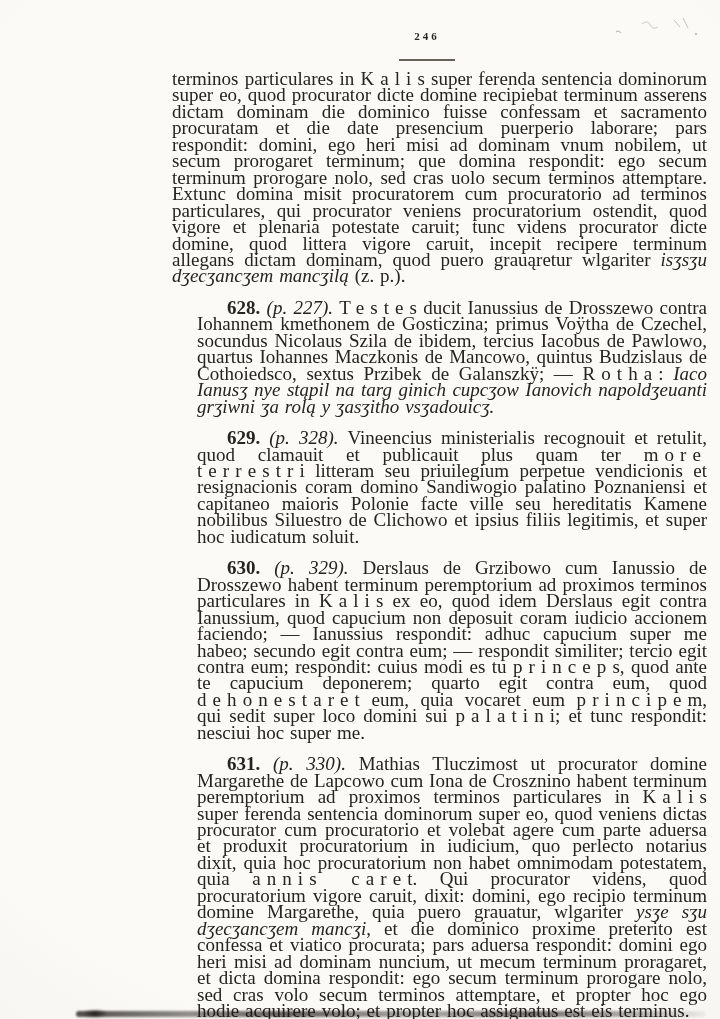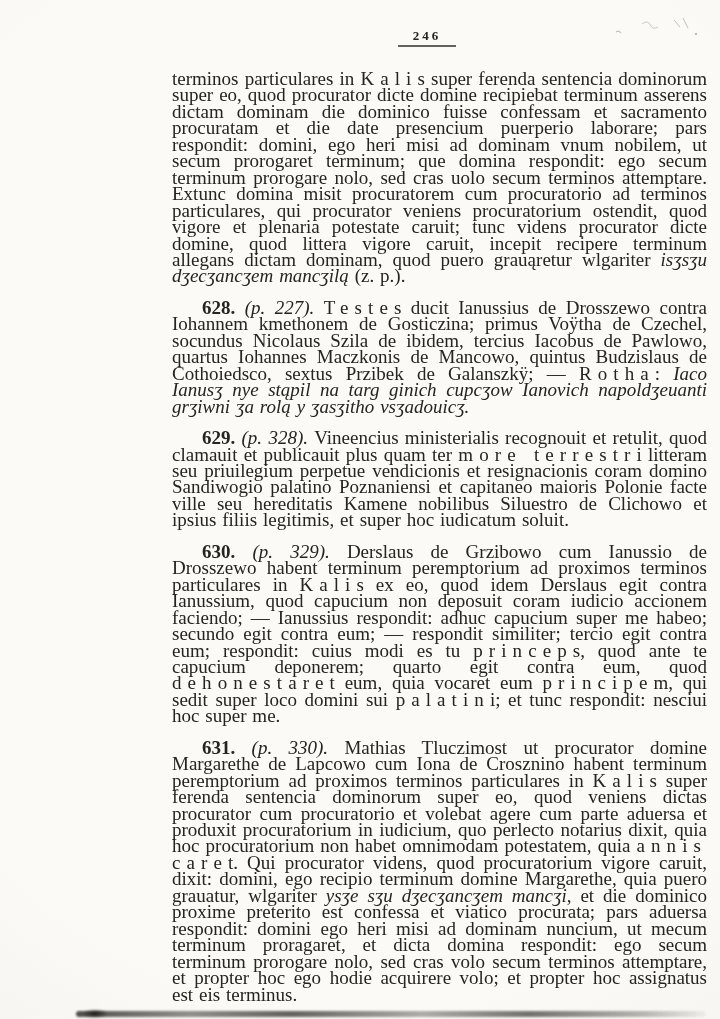--- a/index.html
+++ b/index.html
@@ -18,35 +18,35 @@
       radial-gradient(120% 90% at 50% 45%, var(--paper) 60%, #f3f1ec 88%, #e9e7e1 100%);
     color:var(--ink);
   }
   .page-number-wrap{
     position:absolute;top:26px;left:172px;width:534px;
     text-align:center;
   }
   .page-number{
     display:inline-block;
     transform:translateX(-12px);
-    font-size:13px;font-weight:700;letter-spacing:3px;
-    padding:0 15px 1px 15px;
+    font-size:11px;font-weight:700;letter-spacing:3px;
+    padding:0 15px 17px 15px;
     border-bottom:2px solid rgba(58,55,48,.78);
   }
   .pencil-marks{
     position:absolute;top:12px;left:608px;opacity:.65;
   }
   .text-block{
     position:absolute;top:71px;left:172px;width:535px;
     font-size:19px;line-height:16.45px;
     text-align:justify;
     word-spacing:.06em;
   }
   .text-block p{margin:0;}
-  .text-block p.entry{margin-top:15px;text-indent:30px;}
+  .text-block p.entry{margin-top:15px;text-indent:30px;margin-left:25px;}
   .run-normal{}
   .run-bold{font-weight:700;}
   .run-italic{font-style:italic;}
   .run-spaced{letter-spacing:.32em;margin-right:-.32em;}
   .edge-smudge{
     position:absolute;left:76px;right:14px;bottom:2px;height:6px;
     border-radius:4px;
     background:linear-gradient(90deg,
       rgba(25,22,18,.88) 0%,
       rgba(25,22,18,.55) 18%,

